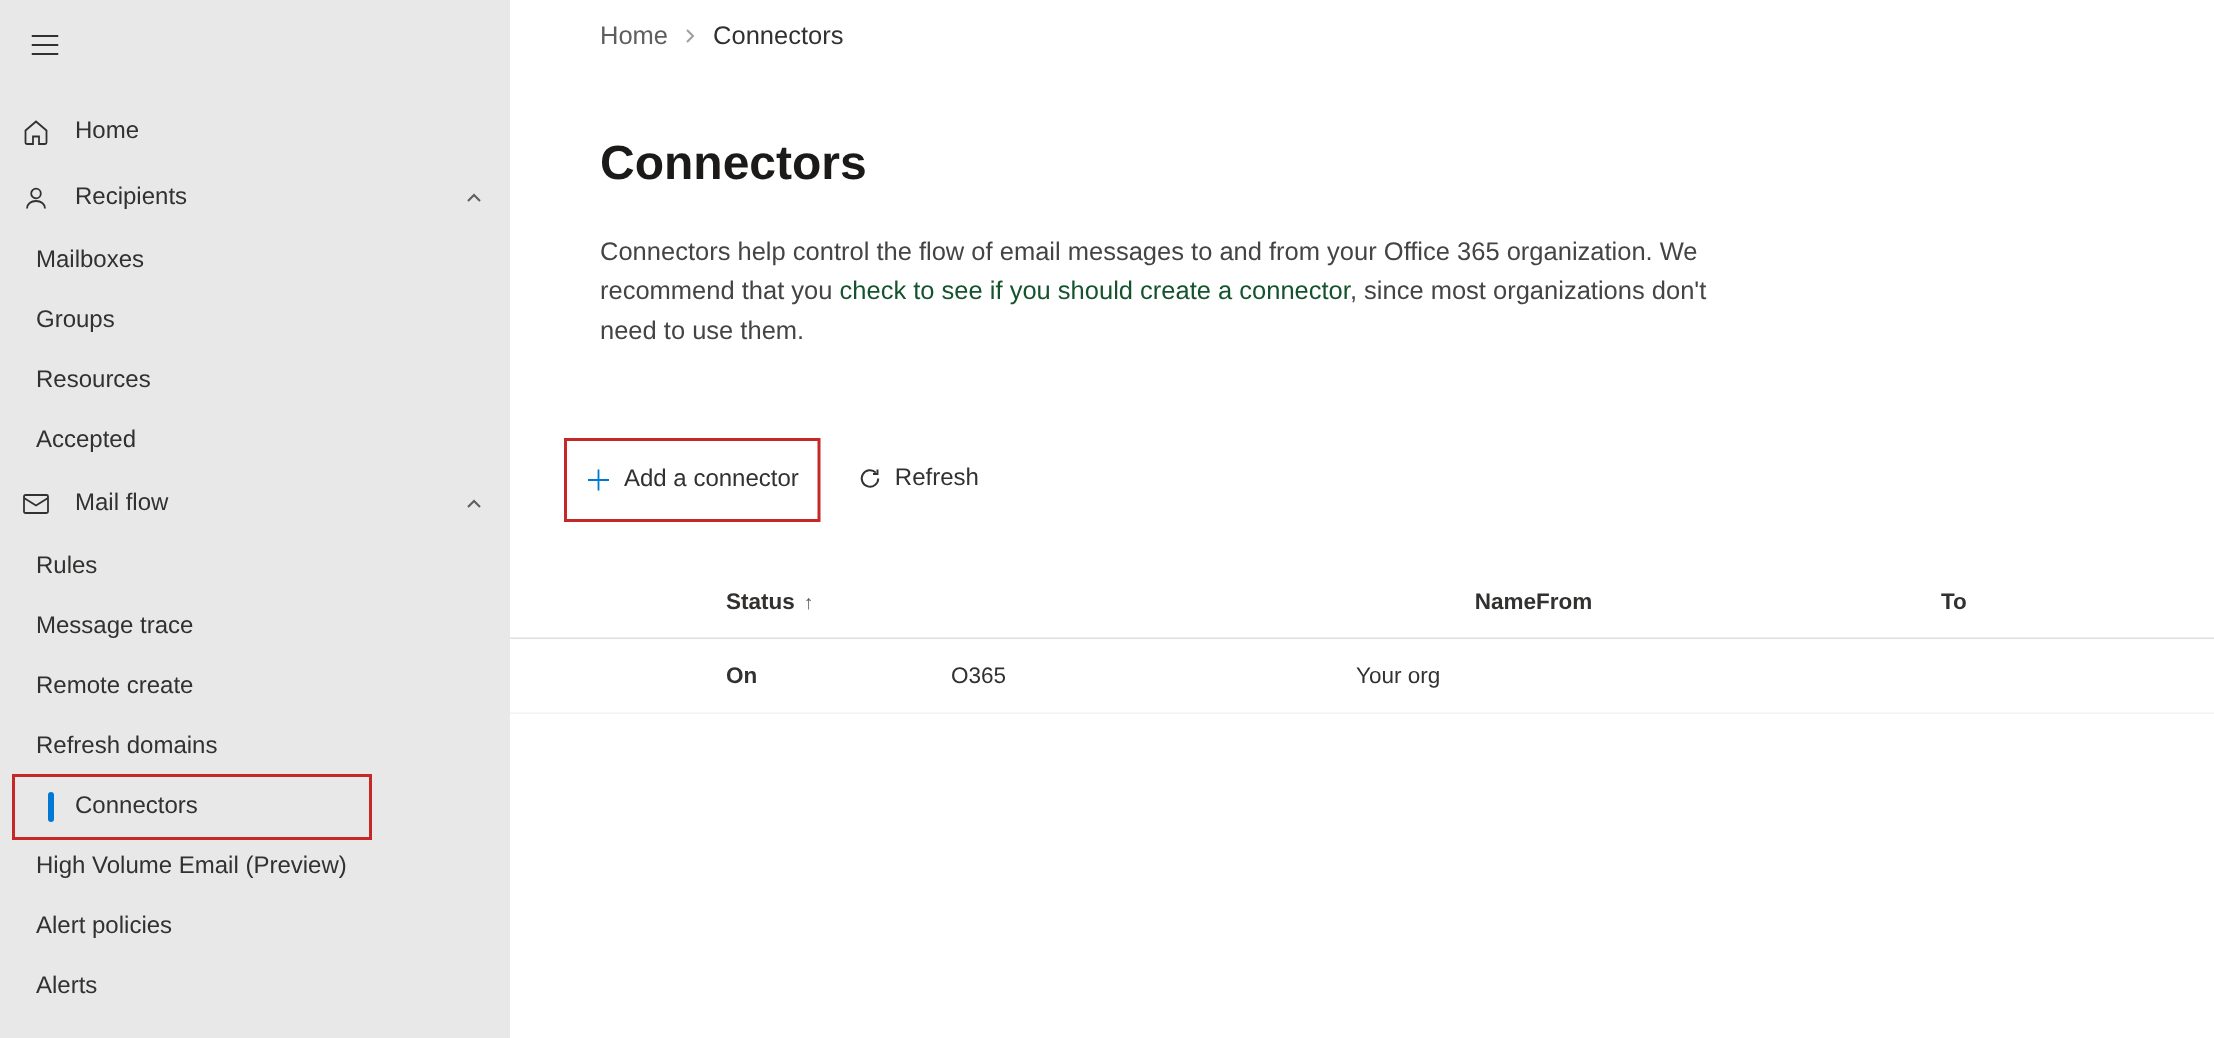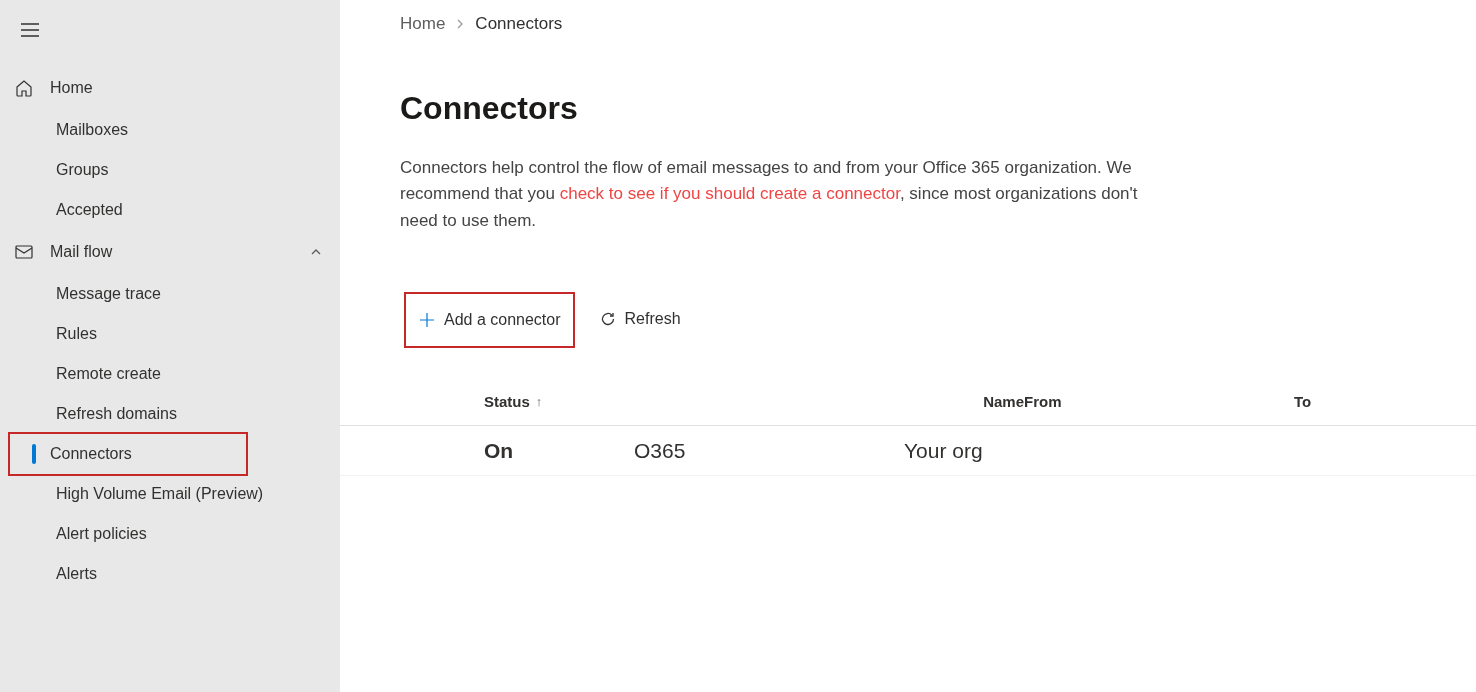--- a/index.html
+++ b/index.html
@@ -47,21 +47,21 @@
     height: 20px;
     margin-right: 16px;
     display: flex;
     align-items: center;
     justify-content: center;
     flex-shrink: 0;
   }
   .nav-item .nav-label { flex: 1; }
   .nav-item .chev { width: 20px; display:flex; align-items:center; justify-content:center; }
   .nav-sub {
-    padding-left: 56px;
+    padding-left: 24px;
     height: 40px;
     display: flex;
     align-items: center;
     font-size: 16px;
     color: #323130;
     cursor: pointer;
     position: relative;
   }
   .nav-sub.selected::before {
     content: "";
@@ -107,27 +107,27 @@
     color: #1b1a19;
     margin-bottom: 28px;
   }
   .desc {
     font-size: 17px;
     line-height: 1.55;
     color: #444;
     max-width: 780px;
     margin-bottom: 56px;
   }
-  .desc a { color: #ef4444; text-decoration: none; cursor: pointer; }
+  .desc a { color: #14532d; text-decoration: none; cursor: pointer; }
   .toolbar {
     display: flex;
     align-items: center;
     gap: 12px;
     margin-left: -60px;
-    padding-left: 64px;
+    padding-left: 36px;
   }
   .cmd {
     display: flex;
     align-items: center;
     gap: 8px;
     height: 48px;
     padding: 0 12px;
     cursor: pointer;
     font-size: 16px;
     color: #323130;
@@ -153,21 +153,21 @@
   .thead {
     height: 48px;
     border-bottom: 1px solid #e1dfdd;
     font-size: 15px;
     color: #323130;
     font-weight: 600;
   }
   .trow {
     height: 50px;
     border-bottom: 1px solid #f3f2f1;
-    font-size: 21px;
+    font-size: 15px;
     color: #323130;
   }
   .col-check  { width: 60px; }
   .col-status { width: 150px; display:flex; align-items:center; gap:6px;}
   .col-name   { width: 390px; text-align: right; }
   .col-from   { width: 270px; }
   .col-to     { flex: 1; }
   .trow .col-status { font-weight: 600; }
   .sort-arrow { font-size: 13px; color:#605e5c; }
 </style>
@@ -183,49 +183,66 @@
   <div class="nav">
     <div class="nav-item">
       <span class="nav-icon">
         <svg width="18" height="18" viewBox="0 0 18 18" fill="none" stroke="#323130" stroke-width="1.2">
             <path d="M2 8l7-6 7 6v8a1 1 0 0 1-1 1h-4v-5H7v5H3a1 1 0 0 1-1-1z"></path>
           </svg>
       </span>
       <span class="nav-label">Home</span>
     </div>
 
+    <div class="nav-item">
+      <span class="nav-icon">
+        <svg width="18" height="18" viewBox="0 0 18 18" fill="none" stroke="#323130" stroke-width="1.2">
+            <circle cx="9" cy="6" r="3.2"></circle>
+            <path d="M3 16c0-3 2.7-5 6-5s6 2 6 5"></path>
+          </svg>
+      </span>
+      <span class="nav-label">Recipients</span>
+      <span class="chev">
+        <svg width="12" height="12" viewBox="0 0 12 12" fill="none" stroke="#605e5c" stroke-width="1.4">
+            <path d="M2 8l4-4 4 4"></path>
+          </svg>
+      </span>
+    </div>
     <div class="nav-sub">
         <span>Mailboxes</span>
       </div>
     <div class="nav-sub">
         <span>Groups</span>
+      </div>
+    <div class="nav-sub">
+        <span>Resources</span>
       </div>
     <div class="nav-sub">
         <span>Accepted</span>
       </div>
 
     <div class="nav-item">
       <span class="nav-icon">
         <svg width="18" height="14" viewBox="0 0 18 14" fill="none" stroke="#323130" stroke-width="1.2">
             <rect x="1" y="1" width="16" height="12" rx="1"></rect>
             <path d="M1 3l8 5 8-5"></path>
           </svg>
       </span>
       <span class="nav-label">Mail flow</span>
       <span class="chev">
         <svg width="12" height="12" viewBox="0 0 12 12" fill="none" stroke="#605e5c" stroke-width="1.4">
             <path d="M2 8l4-4 4 4"></path>
           </svg>
       </span>
     </div>
     <div class="nav-sub">
+        <span>Rules</span>
+      </div>
+    <div class="nav-sub">
         <span>Message trace</span>
-      </div>
-    <div class="nav-sub">
-        <span>Rules</span>
       </div>
     <div class="nav-sub">
         <span>Remote create</span>
       </div>
     <div class="nav-sub">
         <span>Refresh domains</span>
       </div>
     <div class="nav-sub selected highlight-red">
         <span>Connectors</span>
       </div>

